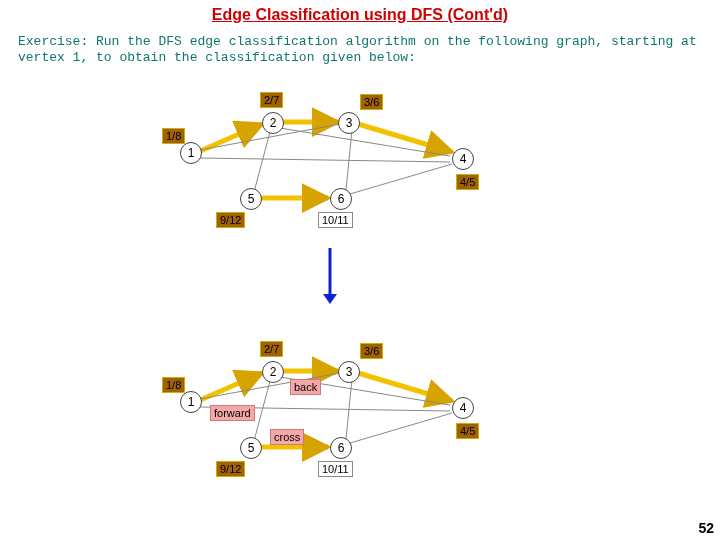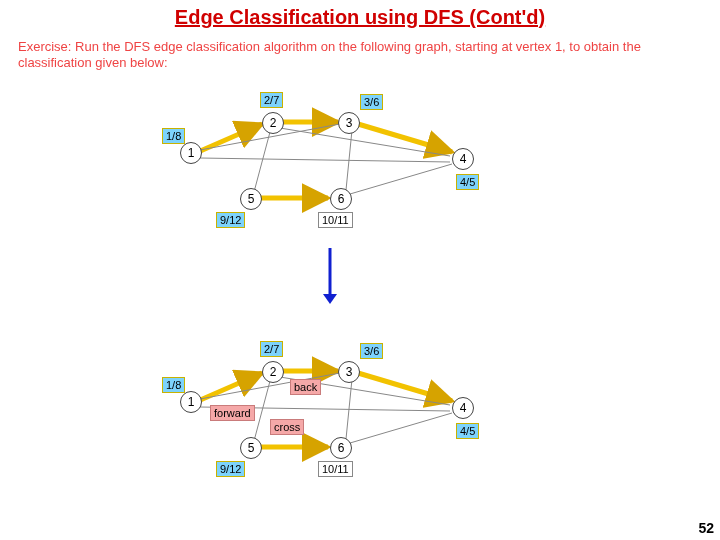--- a/index.html
+++ b/index.html
@@ -7,51 +7,52 @@
     width: 720px;
     height: 540px;
     background: #fff;
     font-family: Arial, Helvetica, sans-serif;
     position: relative;
     overflow: hidden;
   }
   .title {
     color: #d00000;
     font-weight: bold;
-    font-size: 20px;
+    font-size: 16px;
     text-align: center;
     text-decoration: underline;
     padding-top: 6px;
   }
   .exercise {
     font-size: 13px;
-    color: #ef4444;
+    color: #0f766e;
     padding: 10px 18px 0 18px;
     line-height: 1.25;
+    font-family: Liberation Mono, monospace;
   }
   .graph {
     position: absolute;
   }
   .graph1 { left: 170px; top: 90px;  width: 330px; height: 130px; }
   .graph2 { left: 170px; top: 335px; width: 330px; height: 140px; }
   .node {
     position: absolute;
     width: 22px; height: 22px;
     border: 1px solid #444;
     border-radius: 50%;
     background: #fff;
     font-size: 12px;
     display: flex;
     align-items: center;
     justify-content: center;
     box-sizing: border-box;
   }
   .badge {
     position: absolute;
-    background: #7dd3fc;
+    background: #a16207;
     border: 1px solid #c9b200;
     font-size: 11px;
     padding: 0 3px;
     line-height: 14px;
     white-space: nowrap;
   }
   .etype {
     position: absolute;
     background: #f5a8a8;
     border: 1px solid #c97b7b;
@@ -151,16 +152,16 @@
 
   <div class="badge" style="left:-8px; top:42px;">1/8</div>
   <div class="badge" style="left:90px; top:6px;">2/7</div>
   <div class="badge" style="left:190px; top:8px;">3/6</div>
   <div class="badge" style="left:286px; top:88px;">4/5</div>
   <div class="badge" style="left:46px; top:126px;">9/12</div>
   <div class="badge" style="left:148px; top:126px;background:#fff;border-color:#888;">10/11</div>
 
   <div class="etype" style="left:120px; top:44px;">back</div>
   <div class="etype" style="left:40px;  top:70px;">forward</div>
-  <div class="etype" style="left:100px; top:84px;">cross</div>
+  <div class="etype" style="left:100px; top:94px;">cross</div>
 </div>
 
 <div class="pagenum">52</div>
 
 </body></html>

